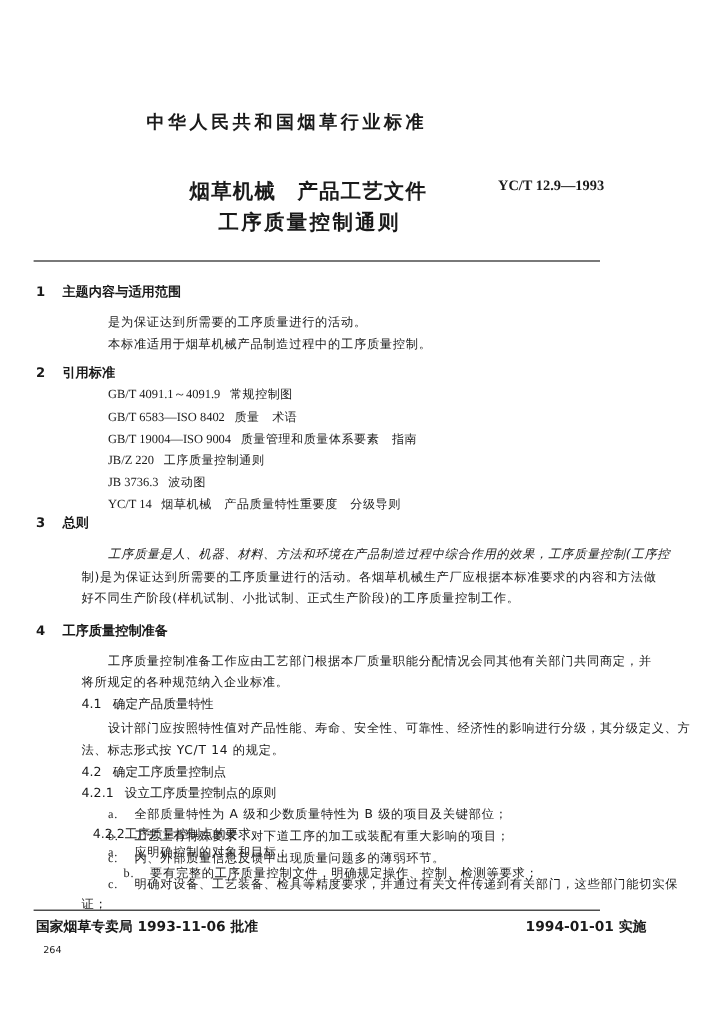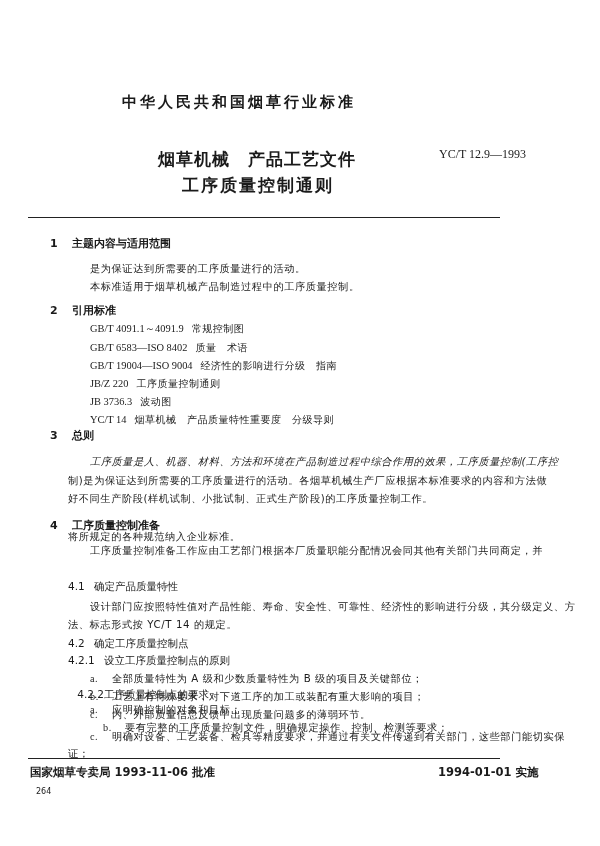--- a/index.html
+++ b/index.html
@@ -6,26 +6,26 @@
   body {
     width: 600px; height: 846px; position: relative; overflow: hidden;
     font-family: "DejaVu Sans", "Liberation Sans", sans-serif;
     color: #1a1a1a;
   }
   .abs { position: absolute; white-space: nowrap; }
   .doc-header {
     left: 122px; top: 93px; font-size: 15px; font-weight: bold; letter-spacing: 3px;
   }
   .std-code {
-    left: 415px; top: 147px; font-size: 12px; font-family: "Liberation Serif", serif; font-weight: normal; margin-left: 24px;
+    left: 415px; top: 147px; font-size: 12px; font-family: "Liberation Serif", serif; font-weight: bold;
   }
   .title1 { left: 158px; top: 148px; font-size: 17px; font-weight: bold; letter-spacing: 1px; }
   .title2 { left: 182px; top: 174px; font-size: 17px; font-weight: bold; letter-spacing: 2px; }
   .rule { position: absolute; left: 28px; width: 472px; height: 0; border-top: 1.6px solid #222; }
-  .h1 { font-size: 11px; font-weight: bold; margin-left: 20px; }
+  .h1 { font-size: 11px; font-weight: bold; }
   .h1 .num { display: inline-block; width: 22px; }
   .p { font-size: 10.2px; letter-spacing: 0.6px; }
   .ref { font-size: 10.4px; font-family: "Liberation Serif", serif; }
   .ref .zh { font-family: "DejaVu Sans", sans-serif; font-size: 10px; margin-left: 8px; letter-spacing: 0.5px; }
   .h2 { font-size: 10.5px; }
   .h2 .num { display: inline-block; width: 26px; }
   .h3 .num { display: inline-block; width: 36px; }
   .item .mk { display: inline-block; width: 22px; font-family: "Liberation Serif", serif; }
   .footer-left { left: 30px; top: 765px; font-size: 11.5px; font-weight: bold; text-align: right; }
   .footer-right { left: 438px; top: 765px; font-size: 11.5px; font-weight: bold; }
@@ -45,37 +45,37 @@
   <span class="num">1</span><span>主题内容与适用范围</span>
 </div>
 <div class="abs p" style="left:90px; top:262px;">是为保证达到所需要的工序质量进行的活动。</div>
 <div class="abs p" style="left:90px; top:280px;">本标准适用于烟草机械产品制造过程中的工序质量控制。</div>
 
 <div class="abs h1" style="left:30px; top:303px;">
   <span class="num">2</span><span>引用标准</span>
 </div>
 <div class="abs ref" style="left:90px; top:322px;"><span>GB/T 4091.1～4091.9</span><span class="zh">常规控制图</span></div>
 <div class="abs ref" style="left:90px; top:341px;"><span>GB/T 6583—ISO 8402</span><span class="zh">质量　术语</span></div>
-<div class="abs ref" style="left:90px; top:359px;"><span>GB/T 19004—ISO 9004</span><span class="zh">经济性的影响进行分级　指南</span></div>
+<div class="abs ref" style="left:90px; top:359px;"><span>GB/T 19004—ISO 9004</span><span class="zh">质量管理和质量体系要素　指南</span></div>
 <div class="abs ref" style="left:90px; top:377px;"><span>JB/Z 220</span><span class="zh">工序质量控制通则</span></div>
 <div class="abs ref" style="left:90px; top:395px;"><span>JB 3736.3</span><span class="zh">波动图</span></div>
 <div class="abs ref" style="left:90px; top:413px;"><span>YC/T 14</span><span class="zh">烟草机械　产品质量特性重要度　分级导则</span></div>
 
 <div class="abs h1" style="left:30px; top:428px;">
   <span class="num">3</span><span>总则</span>
 </div>
 <div class="abs p" style="left:90px; top:455px;font-style:italic;">工序质量是人、机器、材料、方法和环境在产品制造过程中综合作用的效果，工序质量控制(工序控</div>
 <div class="abs p" style="left:68px; top:474px;">制)是为保证达到所需要的工序质量进行的活动。各烟草机械生产厂应根据本标准要求的内容和方法做</div>
 <div class="abs p" style="left:68px; top:492px;">好不同生产阶段(样机试制、小批试制、正式生产阶段)的工序质量控制工作。</div>
 
 <div class="abs h1" style="left:30px; top:518px;">
   <span class="num">4</span><span>工序质量控制准备</span>
 </div>
 <div class="abs p" style="left:90px; top:544px;">工序质量控制准备工作应由工艺部门根据本厂质量职能分配情况会同其他有关部门共同商定，并</div>
-<div class="abs p" style="left:68px; top:530px;">将所规定的各种规范纳入企业标准。</div>
+<div class="abs p" style="left:68px; top:562px;">将所规定的各种规范纳入企业标准。</div>
 
 <div class="abs h2" style="left:68px; top:580px;">
   <span class="num">4.1</span><span>确定产品质量特性</span>
 </div>
 <div class="abs p" style="left:90px; top:600px;">设计部门应按照特性值对产品性能、寿命、安全性、可靠性、经济性的影响进行分级，其分级定义、方</div>
 <div class="abs p" style="left:68px; top:618px;">法、标志形式按 YC/T 14 的规定。</div>
 
 <div class="abs h2" style="left:68px; top:637px;">
   <span class="num">4.2</span><span>确定工序质量控制点</span>
 </div>

